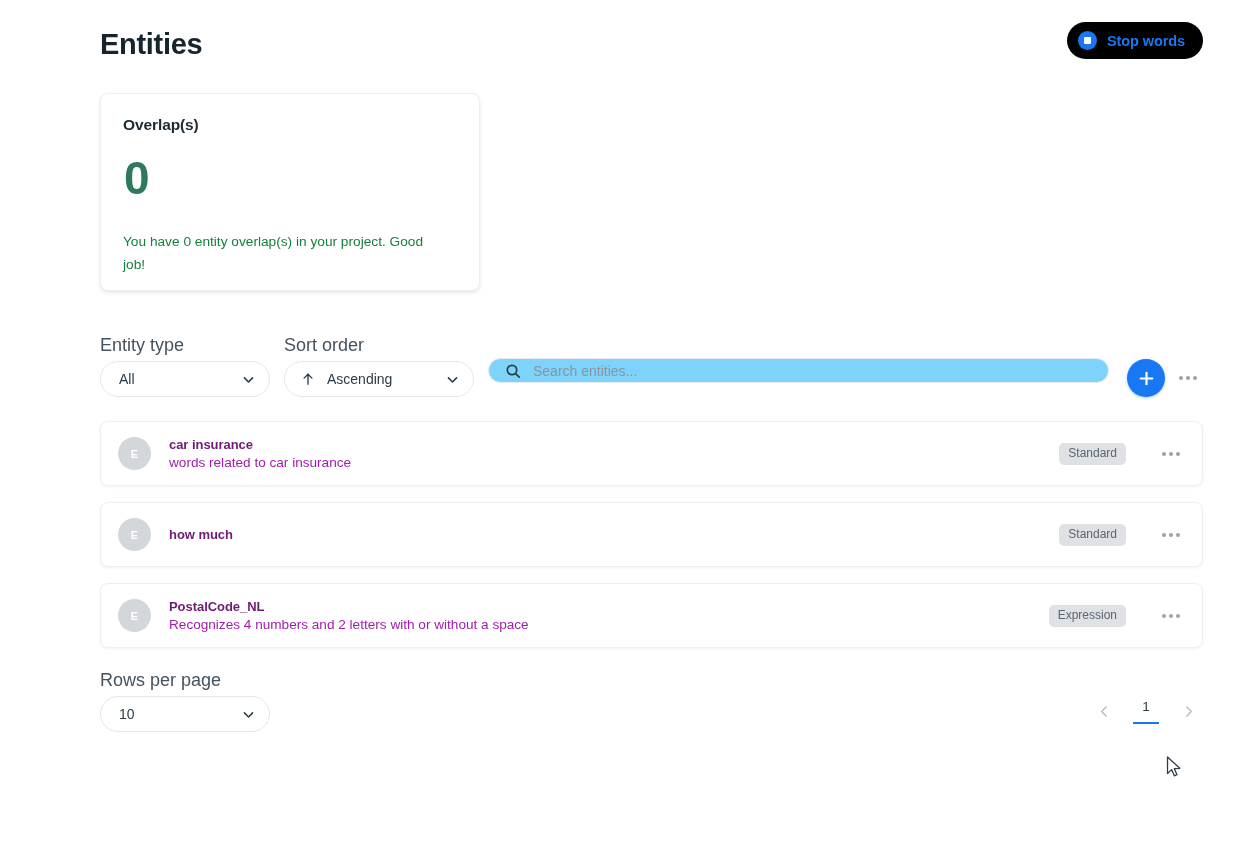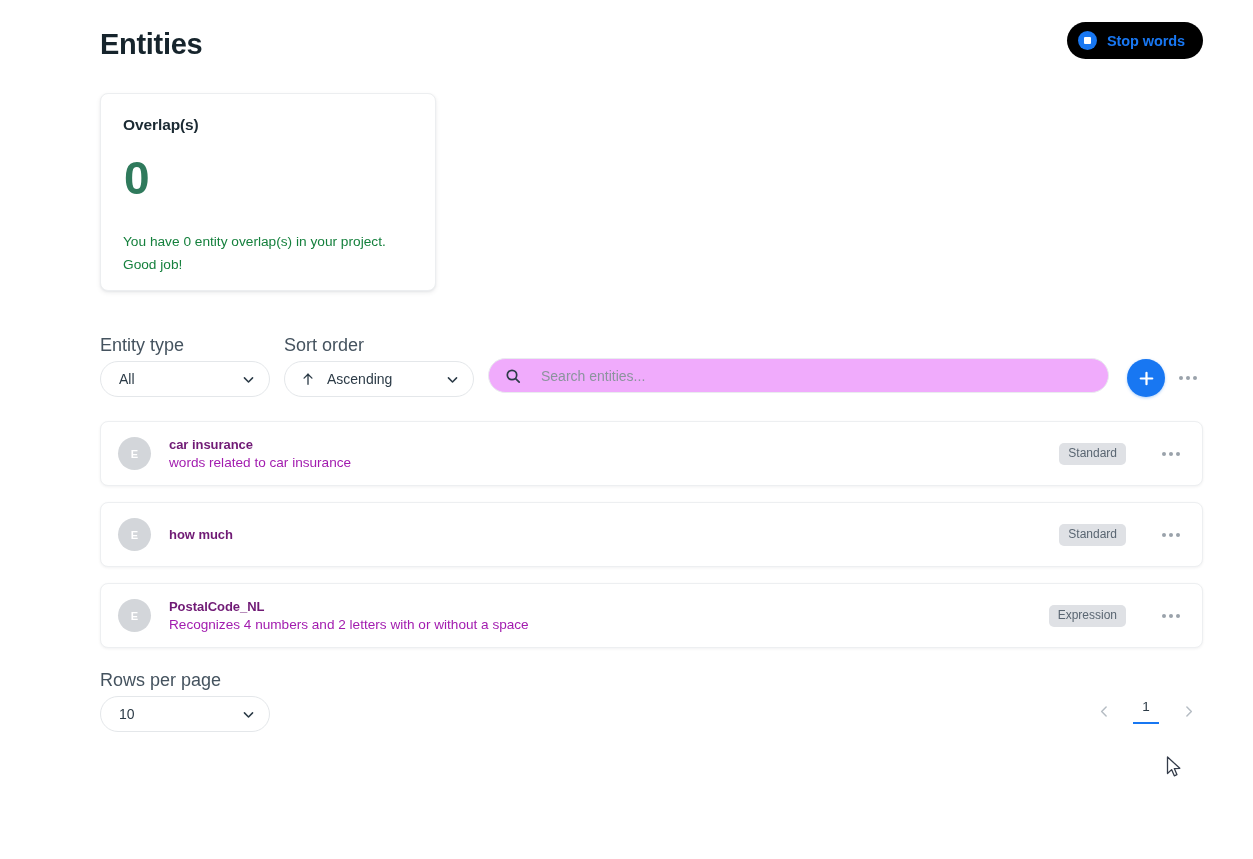--- a/index.html
+++ b/index.html
@@ -77,21 +77,21 @@
     color: #1877f2;
     letter-spacing: -0.1px;
     white-space: nowrap;
   }
 
   
   .overlap-card {
     position: absolute;
     left: 100px;
     top: 93px;
-    width: 336px;
+    width: 380px;
     height: 198px;
     background: #ffffff;
     border: 1px solid #eceef0;
     border-radius: 8px;
     box-shadow: 0 2px 5px rgba(16,24,40,0.07), 0 1px 2px rgba(16,24,40,0.05);
     padding: 22px 22px 0 22px;
   }
   .overlap-title {
     font-size: 15.5px;
     font-weight: 700;
@@ -164,28 +164,28 @@
   #entity-type-group { left: 0; width: 170px; }
   #entity-type-group .select-pill { width: 170px; }
   #sort-order-group { left: 184px; width: 190px; }
   #sort-order-group .select-pill { width: 190px; padding-left: 16px; }
 
   .search-wrap {
     position: absolute;
     left: 388px;
     top: 21px;
     width: 621px;
-    height: 35px;
+    height: 25px;
     border: 1px solid #e9ecef;
     border-radius: 18px;
-    background: #f0abfc;
+    background: #7dd3fc;
     display: flex;
     align-items: center;
     padding: 0 16px;
-    gap: 20px;
+    gap: 12px;
   }
   .search-icon { width: 16px; height: 16px; color: #2c3b47; flex: 0 0 auto; }
   .search-input {
     border: none;
     outline: none;
     background: transparent;
     font-family: inherit;
     font-size: 14px;
     color: #2c3b47;
     width: 100%;

